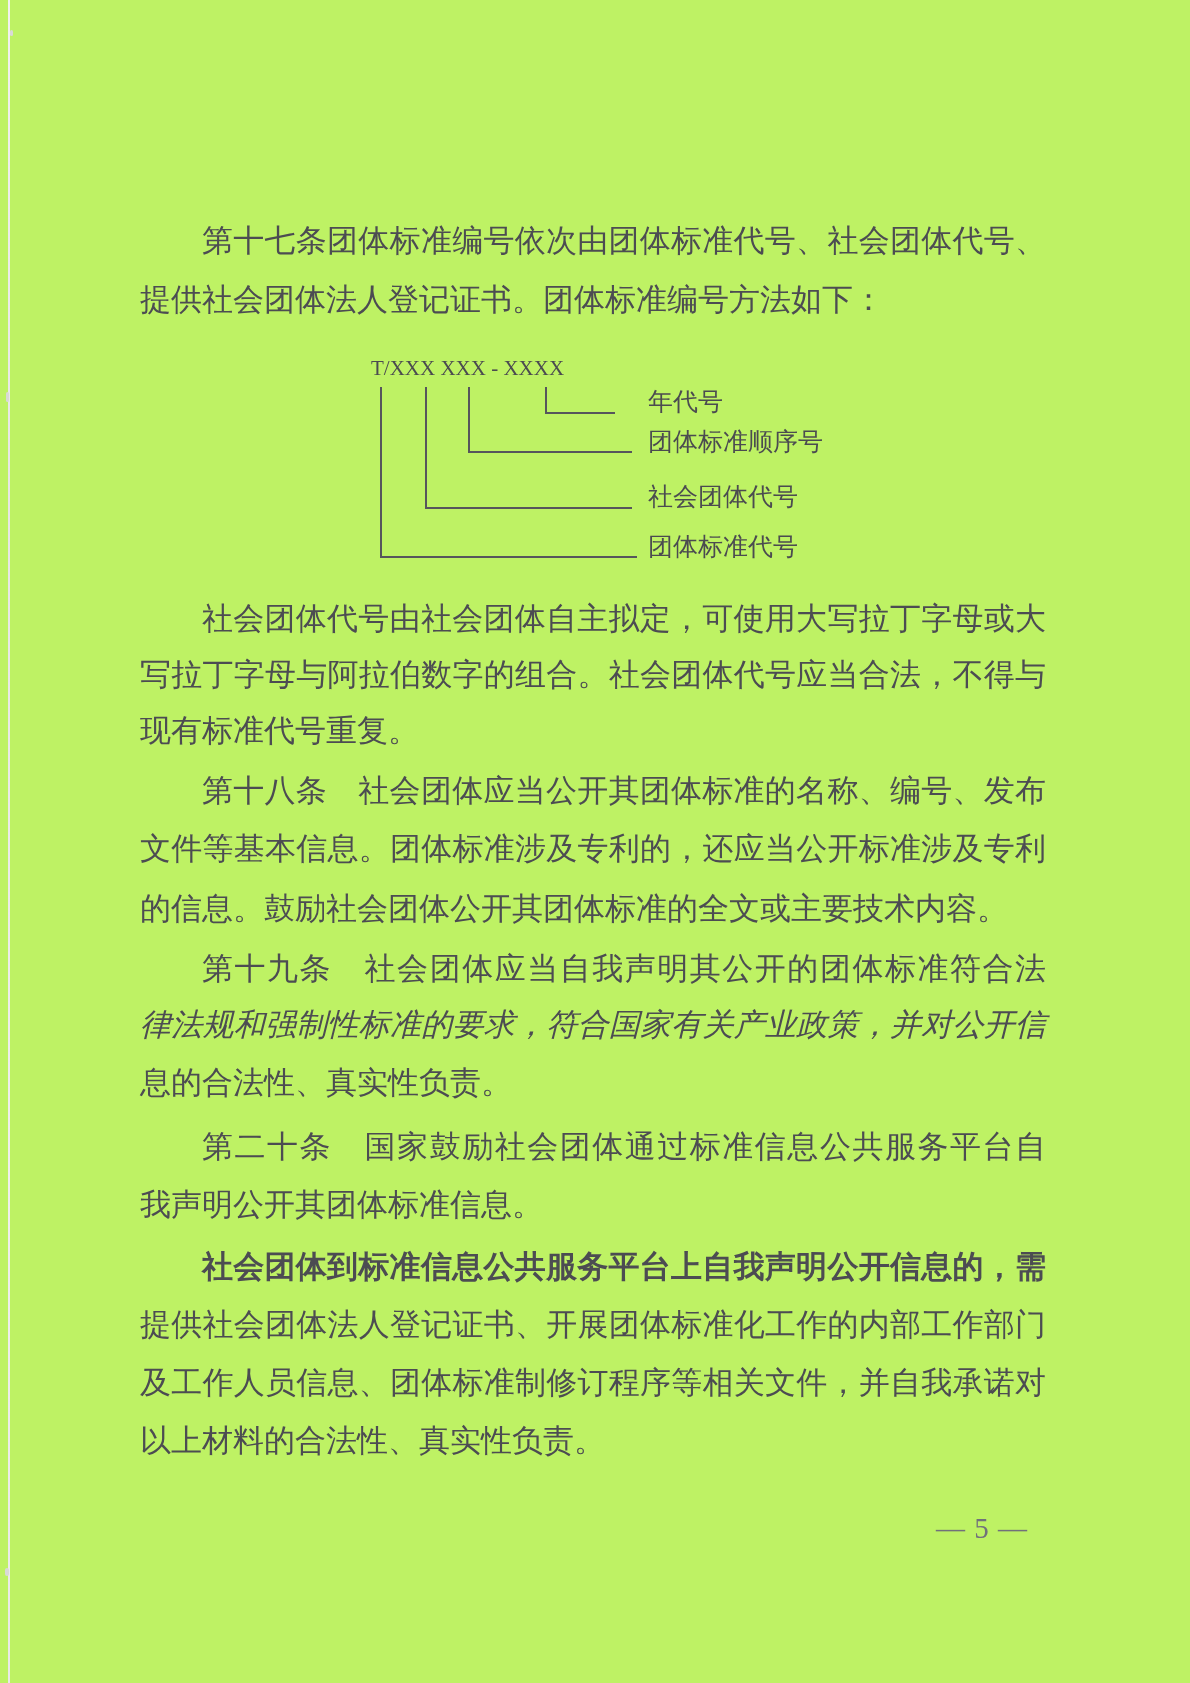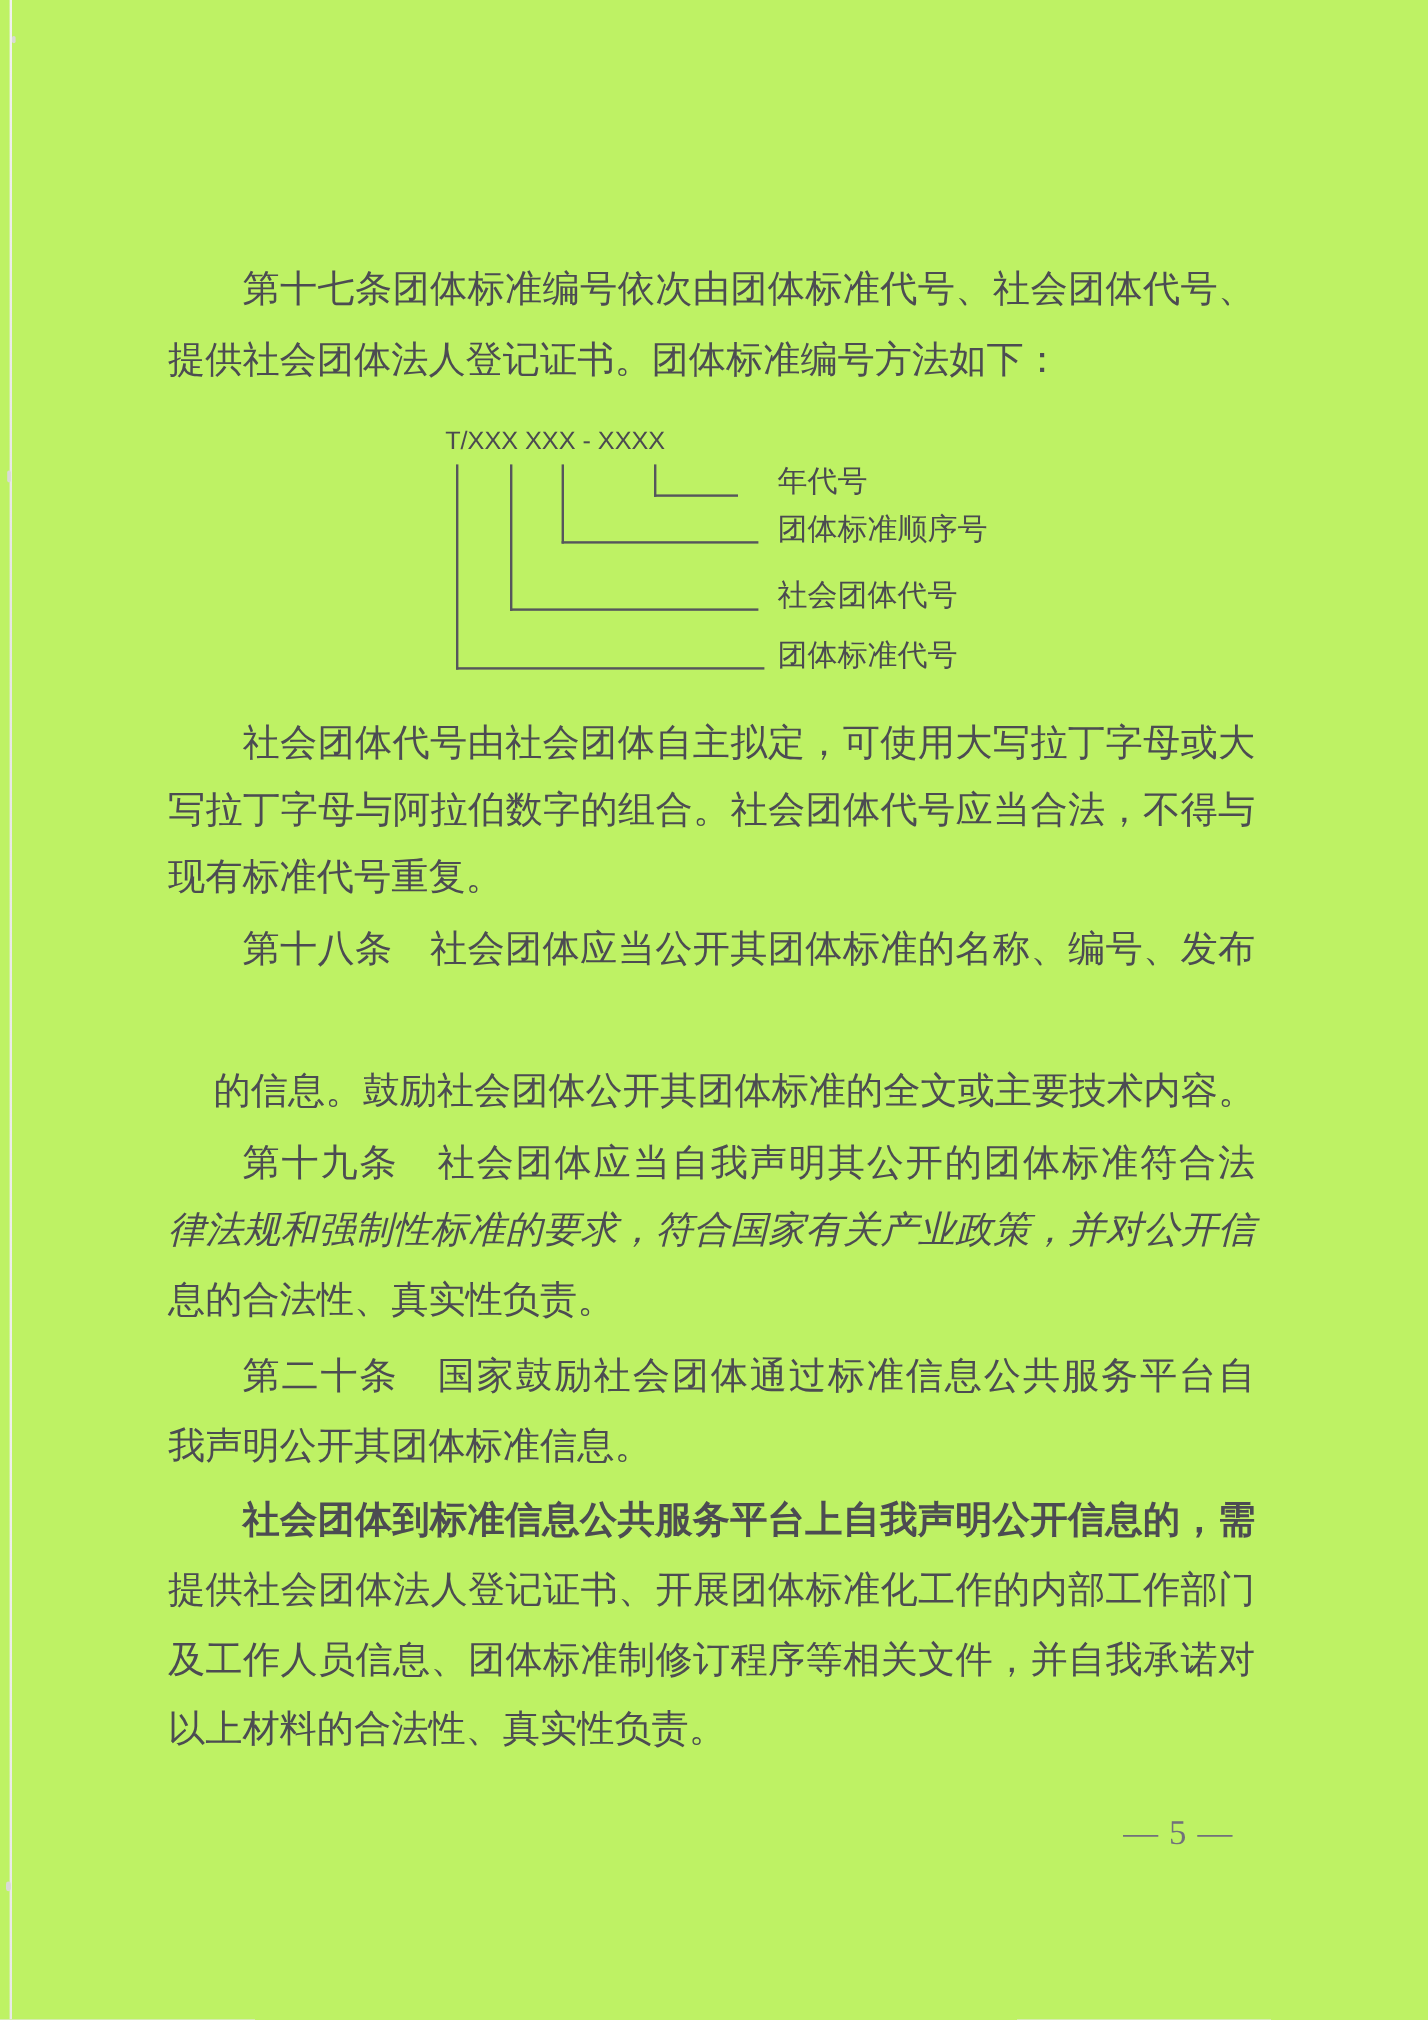--- a/index.html
+++ b/index.html
@@ -25,21 +25,21 @@
     color:#4c4c52;
     box-sizing:border-box;
     white-space:nowrap;
   }
   .jst { white-space:normal; text-align:justify; text-align-last:justify; }
   .ind { padding-left:62px; }
 
   
   .dg-formula {
     position:absolute; left:371px; top:356px;
-    font-family:Liberation Sans, sans-serif;
+    font-family:Liberation Serif, serif;
     font-size:21px; color:#4b4b50; white-space:pre;
   }
   .elbow {
     position:absolute;
     border-left:2px solid #56565c;
     border-bottom:2px solid #56565c;
   }
   .dg-label {
     position:absolute; left:648px;
     font-size:25px; color:#4b4b50; line-height:1.1;
@@ -77,21 +77,22 @@
     <div class="dg-label" style="top:428px;">团体标准顺序号</div>
     <div class="dg-label" style="top:483px;">社会团体代号</div>
     <div class="dg-label" style="top:533px;">团体标准代号</div>
   </div>
 
   <div class="tline ind jst" style="top:600px;">社会团体代号由社会团体自主拟定，可使用大写拉丁字母或大</div>
   <div class="tline jst" style="top:656px;">写拉丁字母与阿拉伯数字的组合。社会团体代号应当合法，不得与</div>
   <div class="tline" style="top:712px;">现有标准代号重复。</div>
 
   <div class="tline ind jst" style="top:772px;">第十八条　社会团体应当公开其团体标准的名称、编号、发布</div>
-  <div class="tline" style="top:890px;text-align:right;">的信息。鼓励社会团体公开其团体标准的全文或主要技术内容。</div>
+  <div class="tline jst" style="top:830px;">文件等基本信息。团体标准涉及专利的，还应当公开标准涉及专利</div>
+  <div class="tline" style="top:890px;">的信息。鼓励社会团体公开其团体标准的全文或主要技术内容。</div>
 
   <div class="tline ind jst" style="top:950px;">第十九条　社会团体应当自我声明其公开的团体标准符合法</div>
   <div class="tline jst" style="top:1006px;font-style:italic;">律法规和强制性标准的要求，符合国家有关产业政策，并对公开信</div>
   <div class="tline" style="top:1064px;">息的合法性、真实性负责。</div>
 
   <div class="tline ind jst" style="top:1128px;">第二十条　国家鼓励社会团体通过标准信息公共服务平台自</div>
   <div class="tline" style="top:1186px;">我声明公开其团体标准信息。</div>
 
   <div class="tline ind jst" style="top:1248px;font-weight:bold;">社会团体到标准信息公共服务平台上自我声明公开信息的，需</div>
   <div class="tline jst" style="top:1306px;">提供社会团体法人登记证书、开展团体标准化工作的内部工作部门</div>

